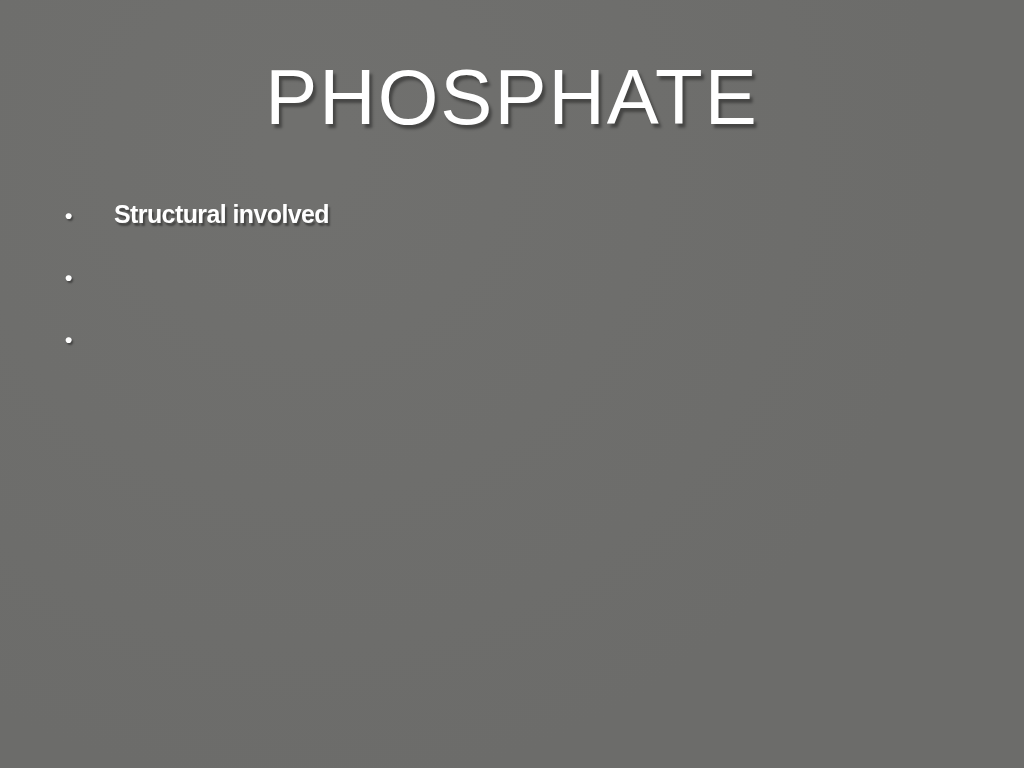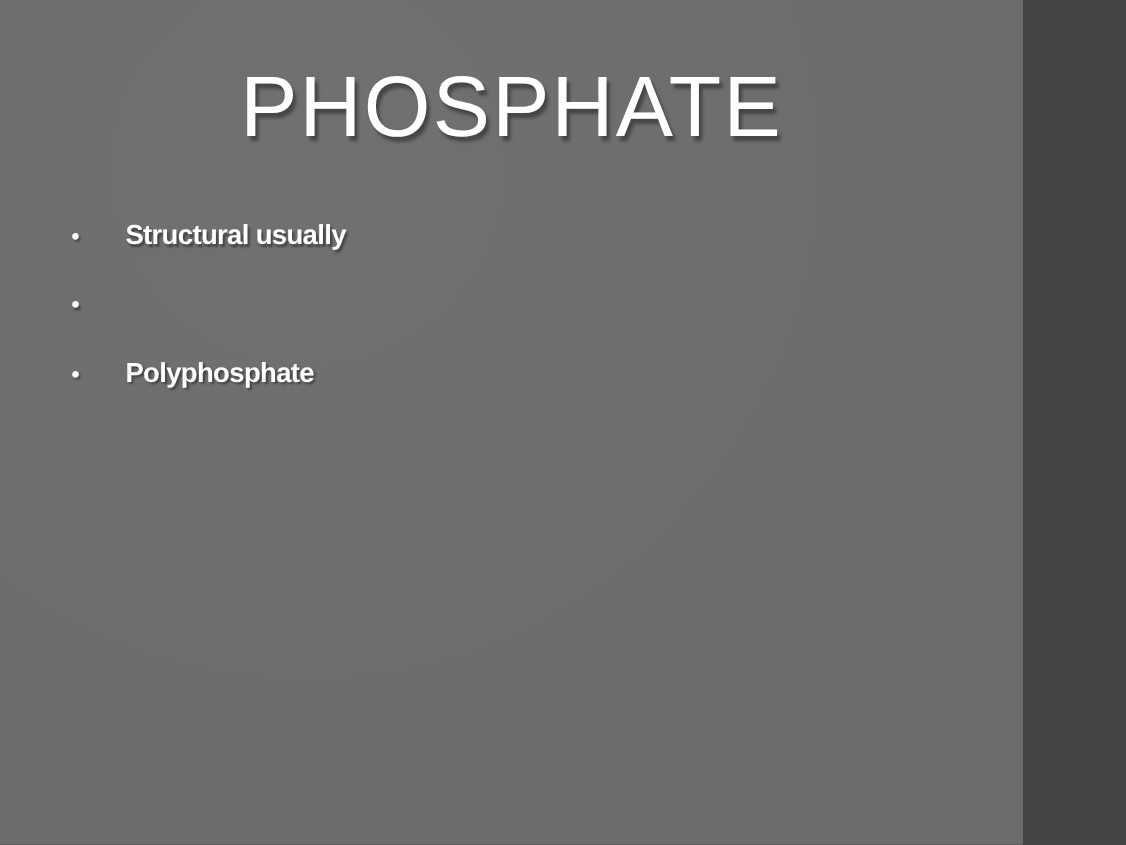--- a/index.html
+++ b/index.html
@@ -2,21 +2,21 @@
 <html><head>
 <meta charset="utf-8">
 <style>
   html, body {
     margin: 0;
     padding: 0;
     background: #444;
   }
   .slide {
     position: relative;
-    width: 930px;
+    width: 1024px;
     height: 768px;
     overflow: hidden;
     background: #6e6e6c;
     
     background-image:
       radial-gradient(circle at 30% 20%, rgba(255,255,255,0.015), rgba(0,0,0,0.02) 70%);
     font-family: "Liberation Sans", "DejaVu Sans", sans-serif;
     color: #ffffff;
   }
   .slide-title {
@@ -69,27 +69,26 @@
 <body>
 
 <div class="slide" style="background-color: rgb(110, 110, 108); color: rgb(255, 255, 255);">
 
   <h1 class="slide-title">PHOSPHATE</h1>
 
   <ul class="bullet-list">
 
     <li class="bullet-item">
       <span class="bullet-dot">•</span>
-      <span class="bullet-text">Structural usually</span>
+      <span class="bullet-text">Structural involved</span>
     </li>
 
     <li class="bullet-item">
       <span class="bullet-dot">•</span>
     </li>
 
     <li class="bullet-item">
       <span class="bullet-dot">•</span>
-      <span class="bullet-text">Polyphosphate</span>
     </li>
 
   </ul>
 
 </div>
 
 </body></html>

